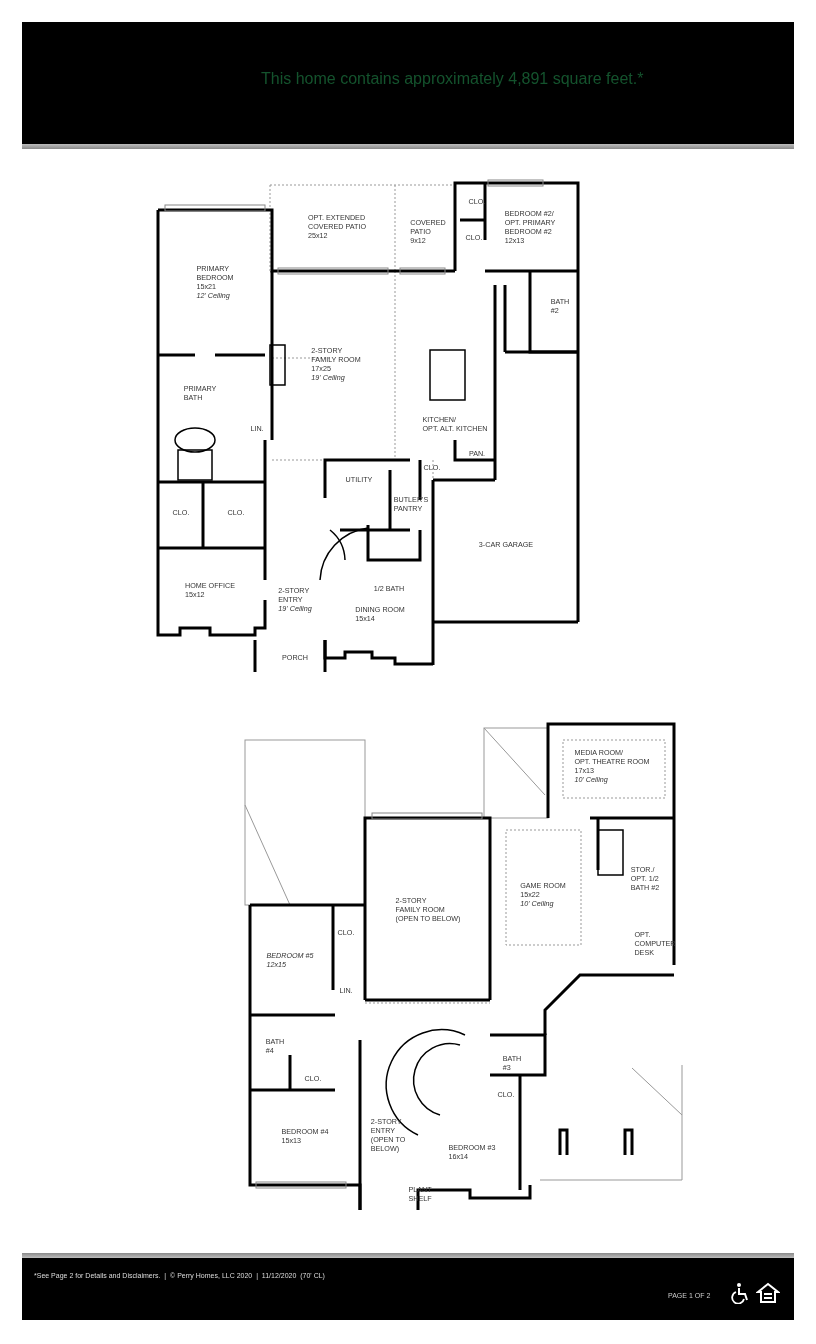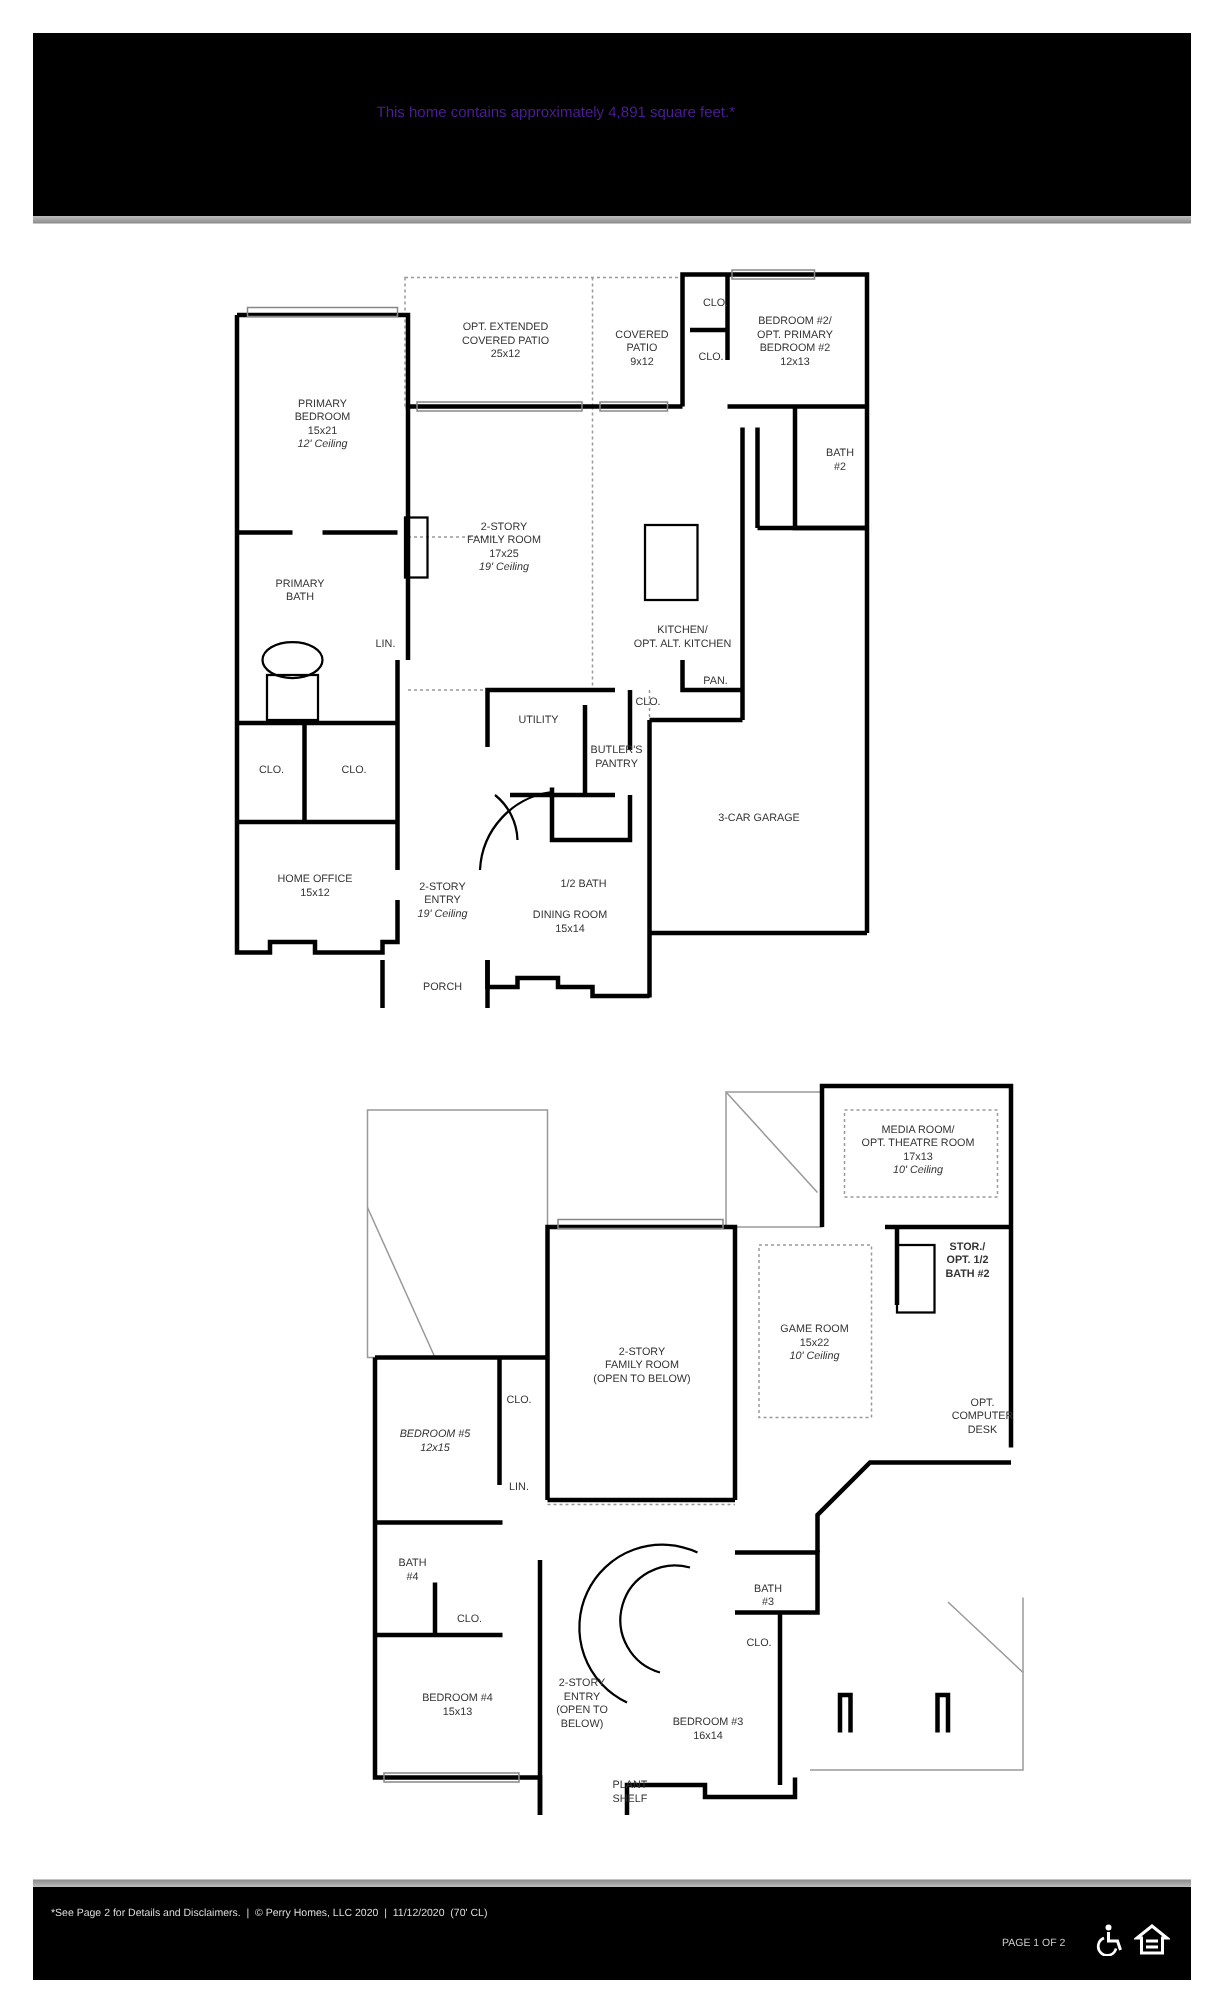--- a/index.html
+++ b/index.html
@@ -1,28 +1,28 @@
 <!DOCTYPE html>
 <html><head>
 <meta charset="utf-8">
 <style>
   html,body{margin:0;padding:0;background:#fff;}
   body{width:816px;height:1344px;position:relative;overflow:hidden;font-family:"Liberation Sans",sans-serif;}
   .header{position:absolute;left:22px;top:22px;width:772px;height:122px;background:#000;}
   .header-rule{position:absolute;left:22px;top:144px;width:772px;height:5px;background:linear-gradient(#bdbdbd,#8a8a8a);}
   .title{position:absolute;left:257px;top:34px;color:#000000;font-weight:bold;font-size:24px;letter-spacing:0.5px;white-space:pre;}
-  .subtitle{position:absolute;left:251px;top:70px;color:#4c1d95;font-size:10px;}
+  .subtitle{position:absolute;left:261px;top:70px;color:#14532d;font-size:16px;}
   .footer-rule{position:absolute;left:22px;top:1253px;width:772px;height:5px;background:linear-gradient(#8a8a8a,#bdbdbd);}
   .footer{position:absolute;left:22px;top:1258px;width:772px;height:62px;background:#000;}
   .footer-note{position:absolute;left:12px;top:14px;color:#ddd;font-size:7px;white-space:pre;}
   .page-num{position:absolute;left:646px;top:34px;color:#ccc;font-size:7px;}
   .a11y-icon{position:absolute;left:708px;top:24px;width:22px;height:22px;}
   .eho-icon{position:absolute;left:734px;top:24px;width:24px;height:22px;}
   .plan{position:absolute;}
-  .lbl{position:absolute;font-size:7.2px;color:#333;text-align:center;line-height:9px;transform:translateX(-50%);white-space:nowrap;}
+  .lbl{position:absolute;font-size:7.2px;color:#333;line-height:9px;transform:translateX(-50%);white-space:nowrap;}
   .lbl i{}
   .lbl span{display:block;}
 </style>
 </head>
 <body>
 
 <div class="header"></div>
 <div class="header-rule"></div>
 <div class="title">DESIGN  4891W</div>
 <div class="subtitle">This home contains approximately 4,891 square feet.*</div>
@@ -208,21 +208,21 @@
     <span>PORCH</span>
   </div>
 <div class="lbl" style="left:477px;top:197px;">
     <span>CLO.</span>
   </div>
 <div class="lbl" style="left:474px;top:233px;">
     <span>CLO.</span>
   </div>
 
 <div class="lbl" style="left:612px;top:748px;"><span>MEDIA ROOM/</span><span>OPT. THEATRE ROOM</span><span>17x13</span><i>10' Ceiling</i></div>
-<div class="lbl" style="left:645px;top:826px;font-weight:bold;">
+<div class="lbl" style="left:645px;top:865px;">
     <span>STOR./</span>
     <span>OPT. 1/2</span>
     <span>BATH #2</span>
   </div>
 <div class="lbl" style="left:428px;top:896px;">
     <span>2-STORY</span>
     <span>FAMILY ROOM</span>
     <span>(OPEN TO BELOW)</span>
   </div>
 <div class="lbl" style="left:543px;top:881px;"><span>GAME ROOM</span><span>15x22</span><i>10' Ceiling</i></div>

